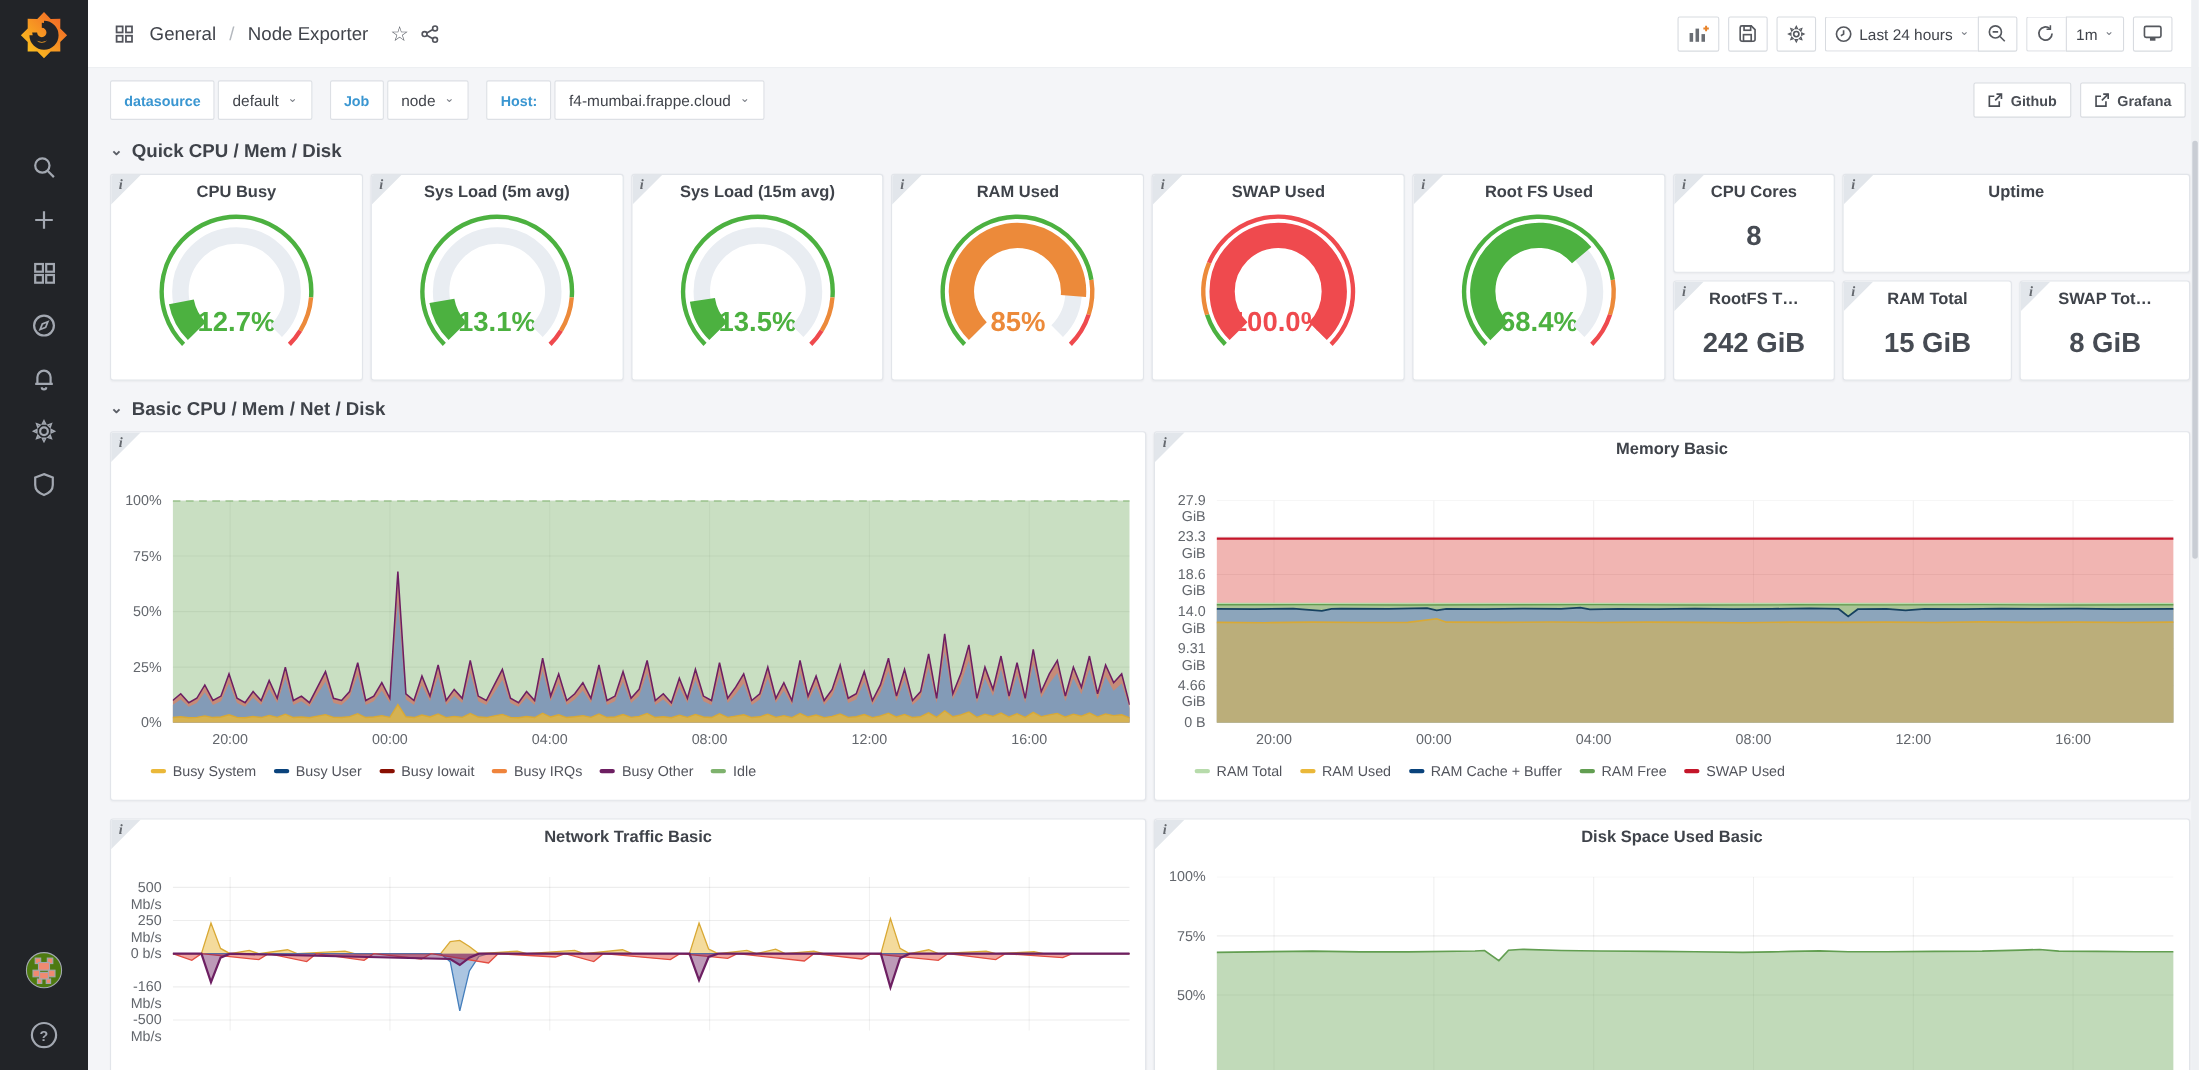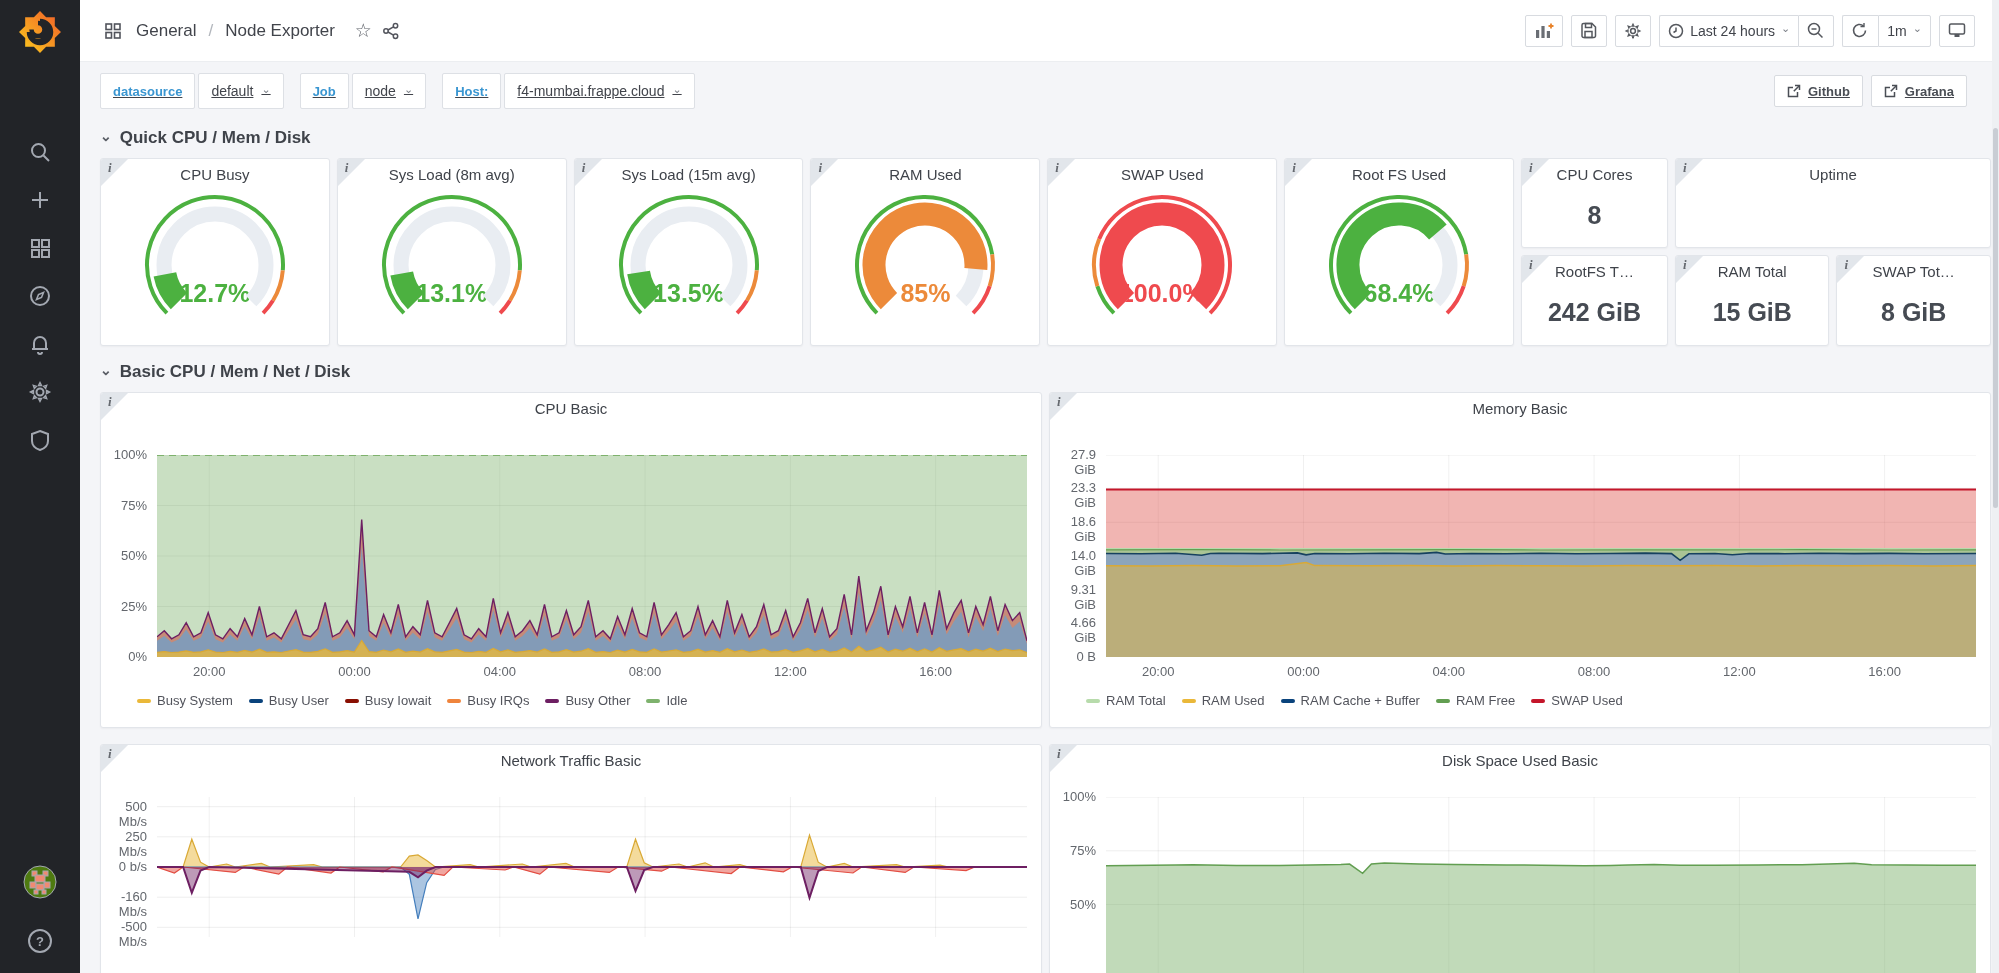--- a/index.html
+++ b/index.html
@@ -22,21 +22,21 @@
   .bc-icon { margin-right:4px; display:flex; }
   .star { font-size:19px; color:#5a5e66; margin-left:10px; cursor:pointer; }
   .toolbar { margin-left:auto; display:flex; align-items:center; gap:8px; }
   .tb-btn { height:32px; min-width:36px; background:#fff; border:1px solid #d8dbe0; border-radius:2px; display:flex; align-items:center; justify-content:space-between; padding:0 8px; font-size:14px; color:#41444b; cursor:pointer; gap:6px; }
   .tb-group { display:flex; }
   .tb-group .tb-btn { border-radius:0; border-right-width:0; }
   .tb-group .tb-btn:first-child { border-radius:2px 0 0 2px; }
   .tb-group .tb-btn:last-child { border-radius:0 2px 2px 0; border-right-width:1px; }
   .caret { font-size:11px; color:#7b7f87; margin-top:-4px; }
   
-  .submenu { position:absolute; left:80px; top:62px; right:0; height:58px; display:flex; align-items:center; padding:0 32px 0 20px;text-decoration:underline; }
+  .submenu { position:absolute; left:80px; top:62px; right:0; height:58px; display:flex; align-items:center; padding:0 12px 0 20px; }
   .var-group { display:flex; gap:3px; margin-right:16px; }
   .var-label, .var-value { height:36px; background:#fff; border:1px solid #dde0e5; border-radius:2px; display:flex; align-items:center; padding:0 12px; font-size:14px; }
   .var-label { color:#3a96d1; font-weight:bold; font-size:13px; }
   .var-value { color:#41444b; gap:8px; cursor:pointer; }
   .links { margin-left:auto; display:flex; gap:8px;justify-content:flex-end; }
   .link-btn { height:32px; background:#fff; border:1px solid #d8dbe0; border-radius:2px; display:flex; align-items:center; gap:7px; padding:0 12px; font-size:13px; font-weight:bold; color:#4a4e55; cursor:pointer; }
   
   .content { position:absolute; left:80px; top:120px; right:0; bottom:0; padding:0 8px 0 20px; }
   .section-header { display:flex; align-items:center; gap:8px; font-size:17px; font-weight:bold; color:#3f434a; margin:8px 0 10px 0; cursor:pointer; }
   .chev { font-size:14px; color:#5a5e66; transform:translateY(-2px); }
@@ -44,21 +44,21 @@
   .stat-block { display:flex; flex-direction:column; gap:7px; }
   .stat-row1 { display:grid; grid-template-columns:147px 1fr; gap:7px; height:90px; }
   .stat-row2 { display:grid; grid-template-columns:147px 1fr 1fr; gap:7px; height:91px; }
   .row-basic { display:grid; grid-template-columns:1fr 1fr; gap:7px; height:336px; margin-top:6px; }
   .row-basic2 { display:grid; grid-template-columns:1fr 1fr; gap:7px; height:330px; margin-top:16px; }
   .sec2 { margin-top:16px; }
   
   .panel { position:relative; background:#fff; border:1px solid #e2e5ea; border-radius:3px; box-shadow:0 1px 2px rgba(0,0,0,0.04); overflow:hidden; }
   .corner { position:absolute; top:0; left:0; width:0; height:0; border-top:27px solid #e2e6eb; border-right:27px solid transparent; cursor:pointer; }
   .corner-i { position:absolute; top:1px; left:7px; font-family:"Liberation Serif", serif; font-style:italic; font-weight:bold; font-size:13px; color:#65696f; cursor:pointer; }
-  .panel-title { position:absolute; top:7px; left:0; right:0; text-align:center; font-size:15px; font-weight:400; color:#3f434a; cursor:pointer; white-space:nowrap; overflow:hidden; text-overflow:ellipsis; padding:0 28px; }
+  .panel-title { position:absolute; top:7px; left:0; right:0; text-align:center; font-size:15px; font-weight:700; color:#3f434a; cursor:pointer; white-space:nowrap; overflow:hidden; text-overflow:ellipsis; padding:0 28px; }
   
   .gauge-viz { position:absolute; left:50%; top:32px; transform:translateX(-50%); width:190px; height:132px; }
   .gauge-viz svg { position:absolute; left:0; top:0; }
   .gauge-value { position:absolute; left:0; right:0; top:88px; text-align:center; font-size:25px; font-weight:bold; }
   
   .stat-value { position:absolute; left:0; right:0; top:42px; text-align:center; font-size:25px; font-weight:bold; color:#464b53; }
   
   .chart-plot { position:absolute; }
   .ytick { position:absolute; left:0; text-align:right; font-size:13px; color:#63676d; }
   .xtick { position:absolute; width:52px; text-align:center; font-size:13px; color:#63676d; }
@@ -300,21 +300,21 @@
             <path d="M162.79 79.34 A68 68 0 0 1 152.98 109.53" fill="none" stroke="#EC8A3A" stroke-width="4"></path>
             <path d="M152.98 109.53 A68 68 0 0 1 143.08 122.08" fill="none" stroke="#EF4A4E" stroke-width="4"></path>
             <path d="M58.94 110.06 A51 51 0 1 1 131.06 110.06" fill="none" stroke="#e9edf2" stroke-width="15"></path>
             <path d="M58.94 110.06 A51 51 0 0 1 44.89 83.48" fill="none" stroke="#4CB140" stroke-width="23"></path>
           </svg>
         </div>
     </div>
     <div class="panel">
       <div class="corner"></div>
         <div class="corner-i">i</div>
-      <div class="panel-title">Sys Load (8m avg)</div>
+      <div class="panel-title">Sys Load (5m avg)</div>
       <div class="gauge-viz">
           <div class="gauge-value" style="color: rgb(76, 177, 64);">13.1%</div>
           <svg width="190" height="132" viewBox="0 0 190 132">
             <path d="M46.92 122.08 A68 68 0 1 1 162.79 79.34" fill="none" stroke="#4CB140" stroke-width="4"></path>
             <path d="M162.79 79.34 A68 68 0 0 1 152.98 109.53" fill="none" stroke="#EC8A3A" stroke-width="4"></path>
             <path d="M152.98 109.53 A68 68 0 0 1 143.08 122.08" fill="none" stroke="#EF4A4E" stroke-width="4"></path>
             <path d="M58.94 110.06 A51 51 0 1 1 131.06 110.06" fill="none" stroke="#e9edf2" stroke-width="15"></path>
             <path d="M58.94 110.06 A51 51 0 0 1 44.72 82.53" fill="none" stroke="#4CB140" stroke-width="23"></path>
           </svg>
         </div>
@@ -419,21 +419,20 @@
 
   <div class="section-header sec2">
     <span class="chev">⌄</span>
     <span>Basic CPU / Mem / Net / Disk</span>
   </div>
 
   <div class="row-basic">
     <div class="panel">
       <div class="corner"></div>
         <div class="corner-i">i</div>
-      <div class="panel-title">CPU Basic</div>
       <div class="chart-plot" style="top: 62px; height: 202px; left: 56px; right: 14px;"><svg width="870" height="202">
             <line x1="0" x2="870" y1="0.0" y2="0.0" stroke="#000" stroke-opacity="0.07"></line>
             <line x1="0" x2="870" y1="50.5" y2="50.5" stroke="#000" stroke-opacity="0.07"></line>
             <line x1="0" x2="870" y1="101.0" y2="101.0" stroke="#000" stroke-opacity="0.07"></line>
             <line x1="0" x2="870" y1="151.5" y2="151.5" stroke="#000" stroke-opacity="0.07"></line>
             <line x1="0" x2="870" y1="202.0" y2="202.0" stroke="#000" stroke-opacity="0.07"></line>
             <line y1="0" y2="202" x1="52.2" x2="52.2" stroke="#000" stroke-opacity="0.06"></line>
             <line y1="0" y2="202" x1="197.5" x2="197.5" stroke="#000" stroke-opacity="0.06"></line>
             <line y1="0" y2="202" x1="342.8" x2="342.8" stroke="#000" stroke-opacity="0.06"></line>
             <line y1="0" y2="202" x1="488.1" x2="488.1" stroke="#000" stroke-opacity="0.06"></line>

